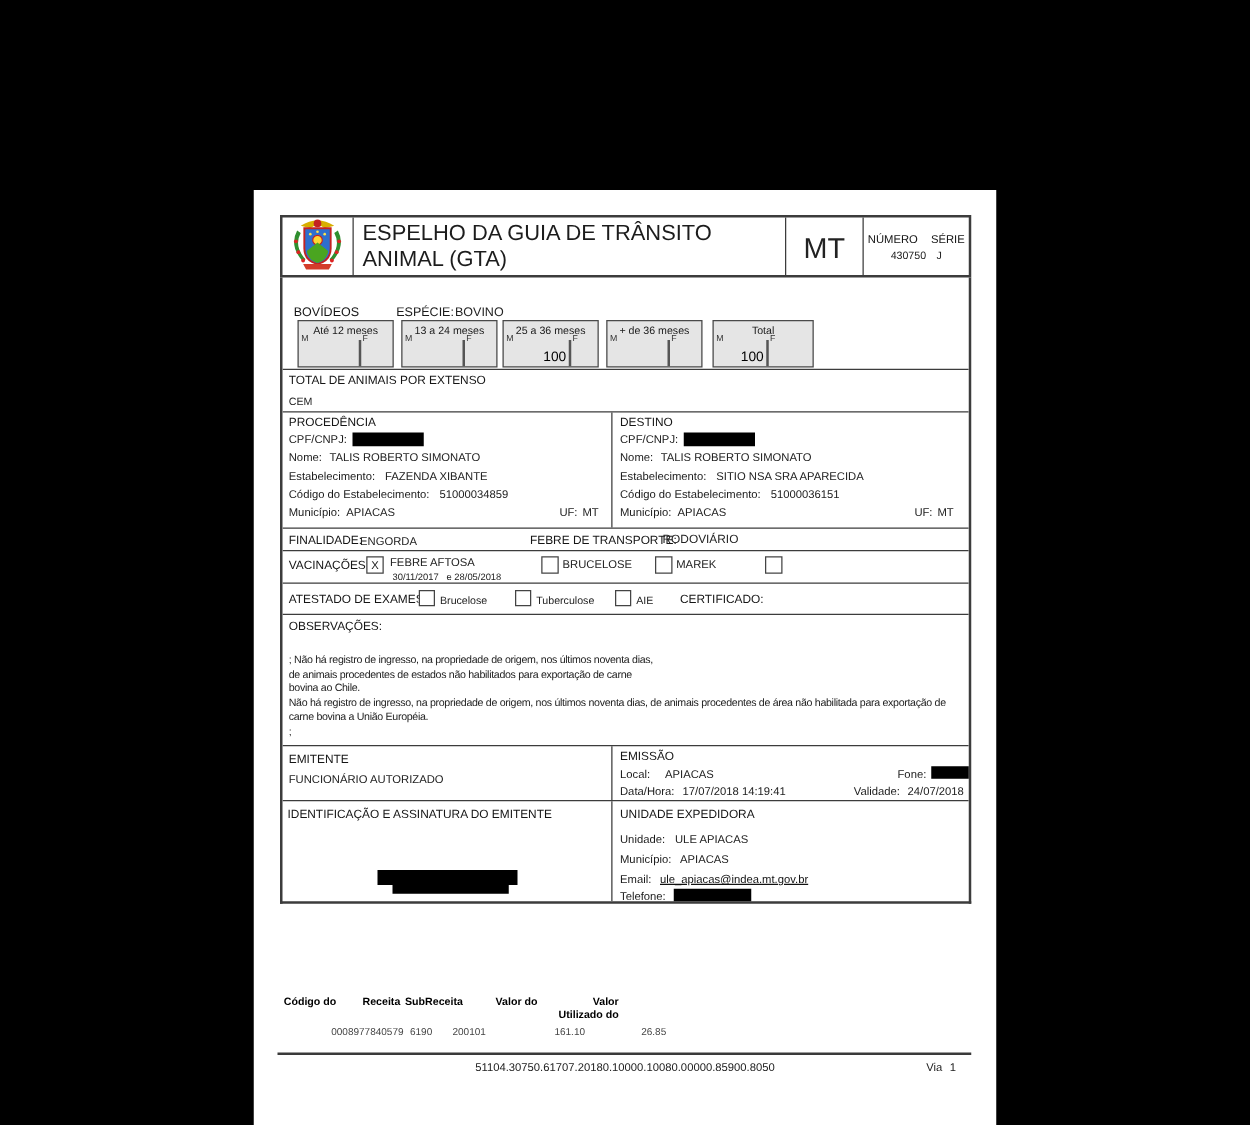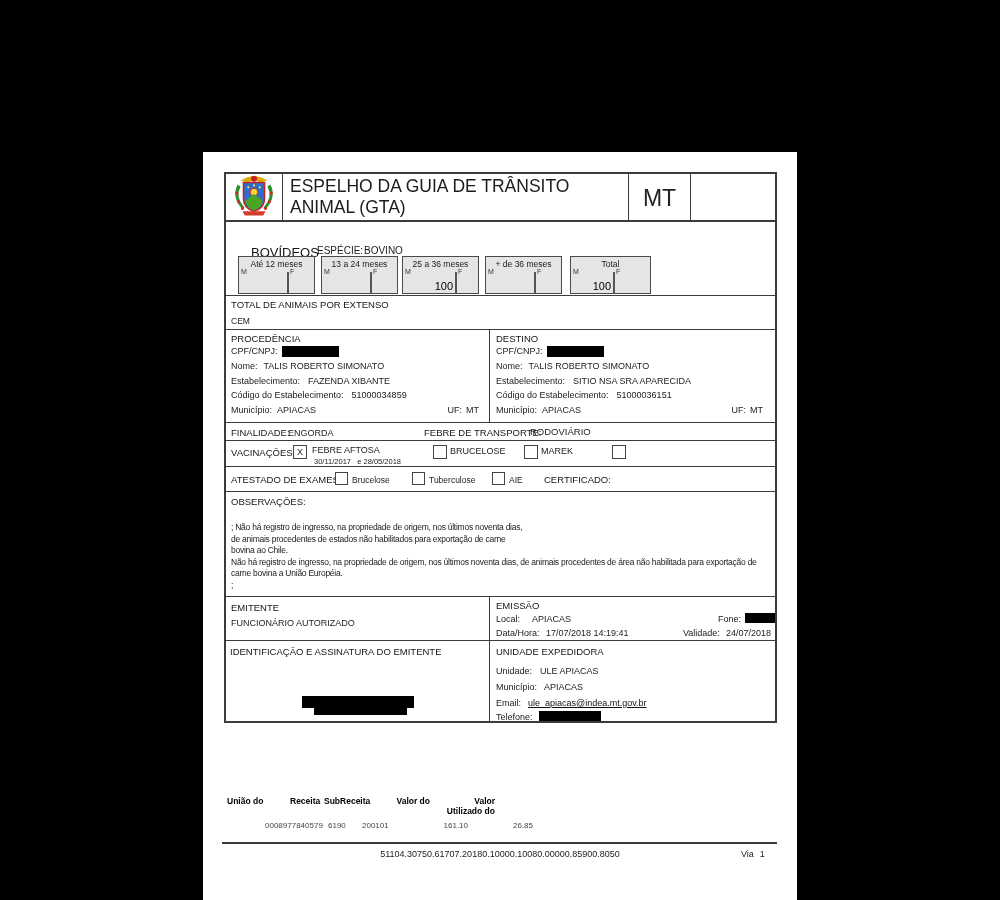--- a/index.html
+++ b/index.html
@@ -71,26 +71,36 @@
             <circle cx="30" cy="16" r="1.1" fill="#ffe14d"></circle>
           <circle cx="24" cy="14" r="1.1" fill="#ffe14d"></circle>
           <circle cx="24" cy="21" r="4" fill="#ffd633" stroke="#c42222" stroke-width="1"></circle>
           <path d="M15 30 L24 23 L33 30 q-1.5 8 -9 10 q-7.5 -2 -9 -10 z" fill="#4aa520"></path>
           <path d="M12 41 h24 l-2.5 4.5 h-19 z" fill="#d43c2a"></path>
         </svg>
       </span>
     </div>
     <div class="hdr-title">ESPELHO DA GUIA DE TRÂNSITO ANIMAL (GTA)</div>
     <div class="hdr-mt">MT</div>
+    <div class="hdr-num">
+      <div>
+        <span>NÚMERO</span>
+        <span style="margin-left:8px">SÉRIE</span>
+      </div>
+      <div class="l2">
+        <span>430750</span>
+        <span style="margin-left:6px">J</span>
+      </div>
+    </div>
   </div>
 
   <div class="tbl">
 
     <div class="row" style="height:74px">
-      <span class="abs sect" style="left:25px;top:23px;font-size:13px">BOVÍDEOS</span>
+      <span class="abs sect" style="left:9px;top:23px;font-size:10px">BOVÍDEOS</span>
       <span class="abs lbl" style="left:91px;top:23px;font-size:10px">ESPÉCIE:</span>
       <span class="abs val" style="left:138px;top:23px;font-size:10px">BOVINO</span>
 
       <div class="agebox" style="left:12px;width:77px">
         <div class="ab-label">Até 12 meses</div>
         <span class="ab-mf" style="left:2px">M</span>
         <span class="ab-mf" style="left:51px">F</span>
         <div class="ab-div" style="left:48px"></div>
         <div class="ab-val" style="width:46px"></div>
       </div>
@@ -224,21 +234,21 @@
         <span class="abs val" style="left:54px;top:41px">APIACAS</span>
         <span class="abs lbl" style="left:6px;top:57px">Email:</span>
         <span class="abs email" style="left:38px;top:57px">ule_apiacas@indea.mt.gov.br</span>
         <span class="abs lbl" style="left:6px;top:71px">Telefone:</span>
         <div class="bar" style="left:49px;top:70px;width:62px;height:11px"></div>
       </div>
     </div>
   </div>
 
   <div>
-    <span class="abs fee-h" style="left:24px;top:644px">União do</span>
+    <span class="abs fee-h" style="left:24px;top:644px">Código do</span>
     <span class="abs fee-h" style="left:87px;top:644px">Receita</span>
     <span class="abs fee-h" style="left:121px;top:644px">SubReceita</span>
     <div class="abs fee-h ta-r" style="left:157px;top:644px;width:70px">Valor do</div>
     <div class="abs fee-h ta-r" style="left:212px;top:644px;width:80px">Valor
 Utilizado do</div>
 
     <span class="abs fee-v" style="left:24px;top:669px">0008977840579</span>
     <span class="abs fee-v" style="left:87px;top:669px">6190</span>
     <span class="abs fee-v" style="left:121px;top:669px">200101</span>
     <div class="abs fee-v ta-r" style="left:157px;top:669px;width:70px">161.10</div>

